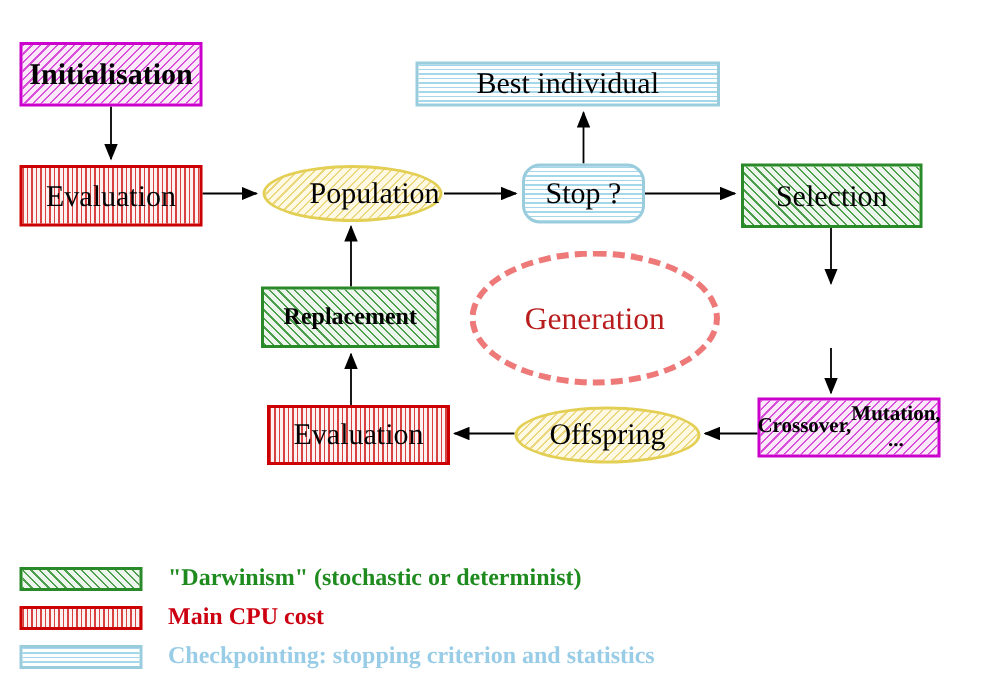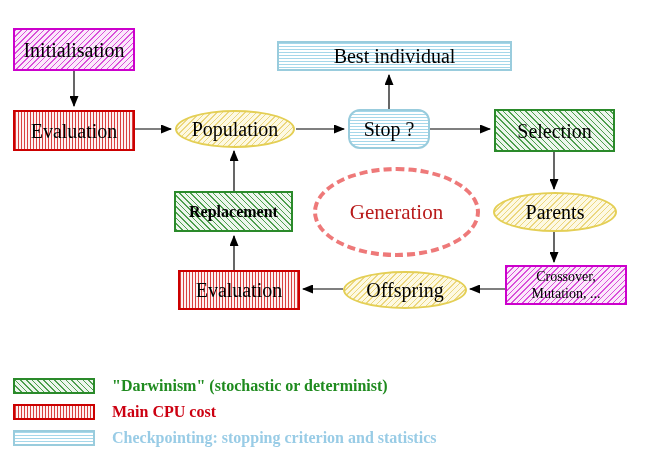--- a/index.html
+++ b/index.html
@@ -9,20 +9,21 @@
   }
   #arrow-layer{position:absolute;left:0;top:0;width:670px;height:465px;pointer-events:none;}
   .node{
     position:absolute;display:flex;align-items:center;justify-content:center;
     box-sizing:border-box;font-size:20px;line-height:1;text-align:center;
   }
   
   .hatch-magenta{
     border:2px solid #cc00cc;
     background:repeating-linear-gradient(135deg,#d94fd9 0px,#d94fd9 1px,#fbe9fb 1px,#fbe9fb 4px);
+    font-weight:bold;
   }
   .hatch-green{
     border:2px solid #2a8a2a;
     background:repeating-linear-gradient(45deg,#4d9e4d 0px,#4d9e4d 1px,#edf6ed 1px,#edf6ed 4px);
     text-align:right;
   }
   .stripe-red{
     border:2px solid #cc0000;
     background:repeating-linear-gradient(90deg,#d94040 0px,#d94040 1px,#fdf2f2 1px,#fdf2f2 3px);
     justify-content:center;
@@ -33,26 +34,26 @@
   }
   .hatch-yellow{
     border:2px solid #e4cf55;
     background:repeating-linear-gradient(135deg,#ecd77f 0px,#ecd77f 1px,#fdf9e3 1px,#fdf9e3 4px);
   }
   .ellipse{border-radius:50%;}
 
   
   #initialisation{left:13px;top:28px;width:122px;height:43px;}
   #evaluation-top{left:13px;top:110px;width:122px;height:41px;}
-  #population{left:175px;top:110px;width:120px;height:38px;}
-  #best-individual{left:277px;top:41px;width:235px;height:30px;}
+  #population{left:175px;top:110px;width:120px;height:38px;justify-content:flex-end;}
+  #best-individual{left:277px;top:41px;width:203px;height:30px;}
   #stop{left:348px;top:109px;width:82px;height:40px;border-radius:12px;}
   #selection{left:494px;top:109px;width:121px;height:43px;}
   #parents{left:493px;top:192px;width:124px;height:40px;}
-  #crossover{left:505px;top:265px;width:122px;height:40px;font-size:14px;line-height:1.25;flex-direction:column;}
+  #crossover{left:505px;top:265px;width:122px;height:40px;font-size:14px;line-height:1.25;}
   #offspring{left:343px;top:271px;width:124px;height:38px;}
   #evaluation-bottom{left:178px;top:270px;width:122px;height:40px;}
   #replacement{left:174px;top:191px;width:119px;height:41px;font-size:16px;font-weight:bold;}
   #generation{
     left:313px;top:167px;width:167px;height:90px;
     border:4px dashed #ee7979;border-radius:50%;
     color:#b91c1c;font-size:21px;background:transparent;
   }
 
   
@@ -114,23 +115,20 @@
   </div>
 
   <div id="stop" class="node stripe-cyan">
     <span>Stop ?</span>
   </div>
 
   <div id="selection" class="node hatch-green">
     <span>Selection</span>
   </div>
 
-  <div id="parents" class="node hatch-yellow ellipse">
-    <span>Parents</span>
-  </div>
 
   <div id="crossover" class="node hatch-magenta">
     <span>Crossover,</span>
     <span>Mutation, ...</span>
   </div>
 
   <div id="offspring" class="node hatch-yellow ellipse">
     <span>Offspring</span>
   </div>
 

